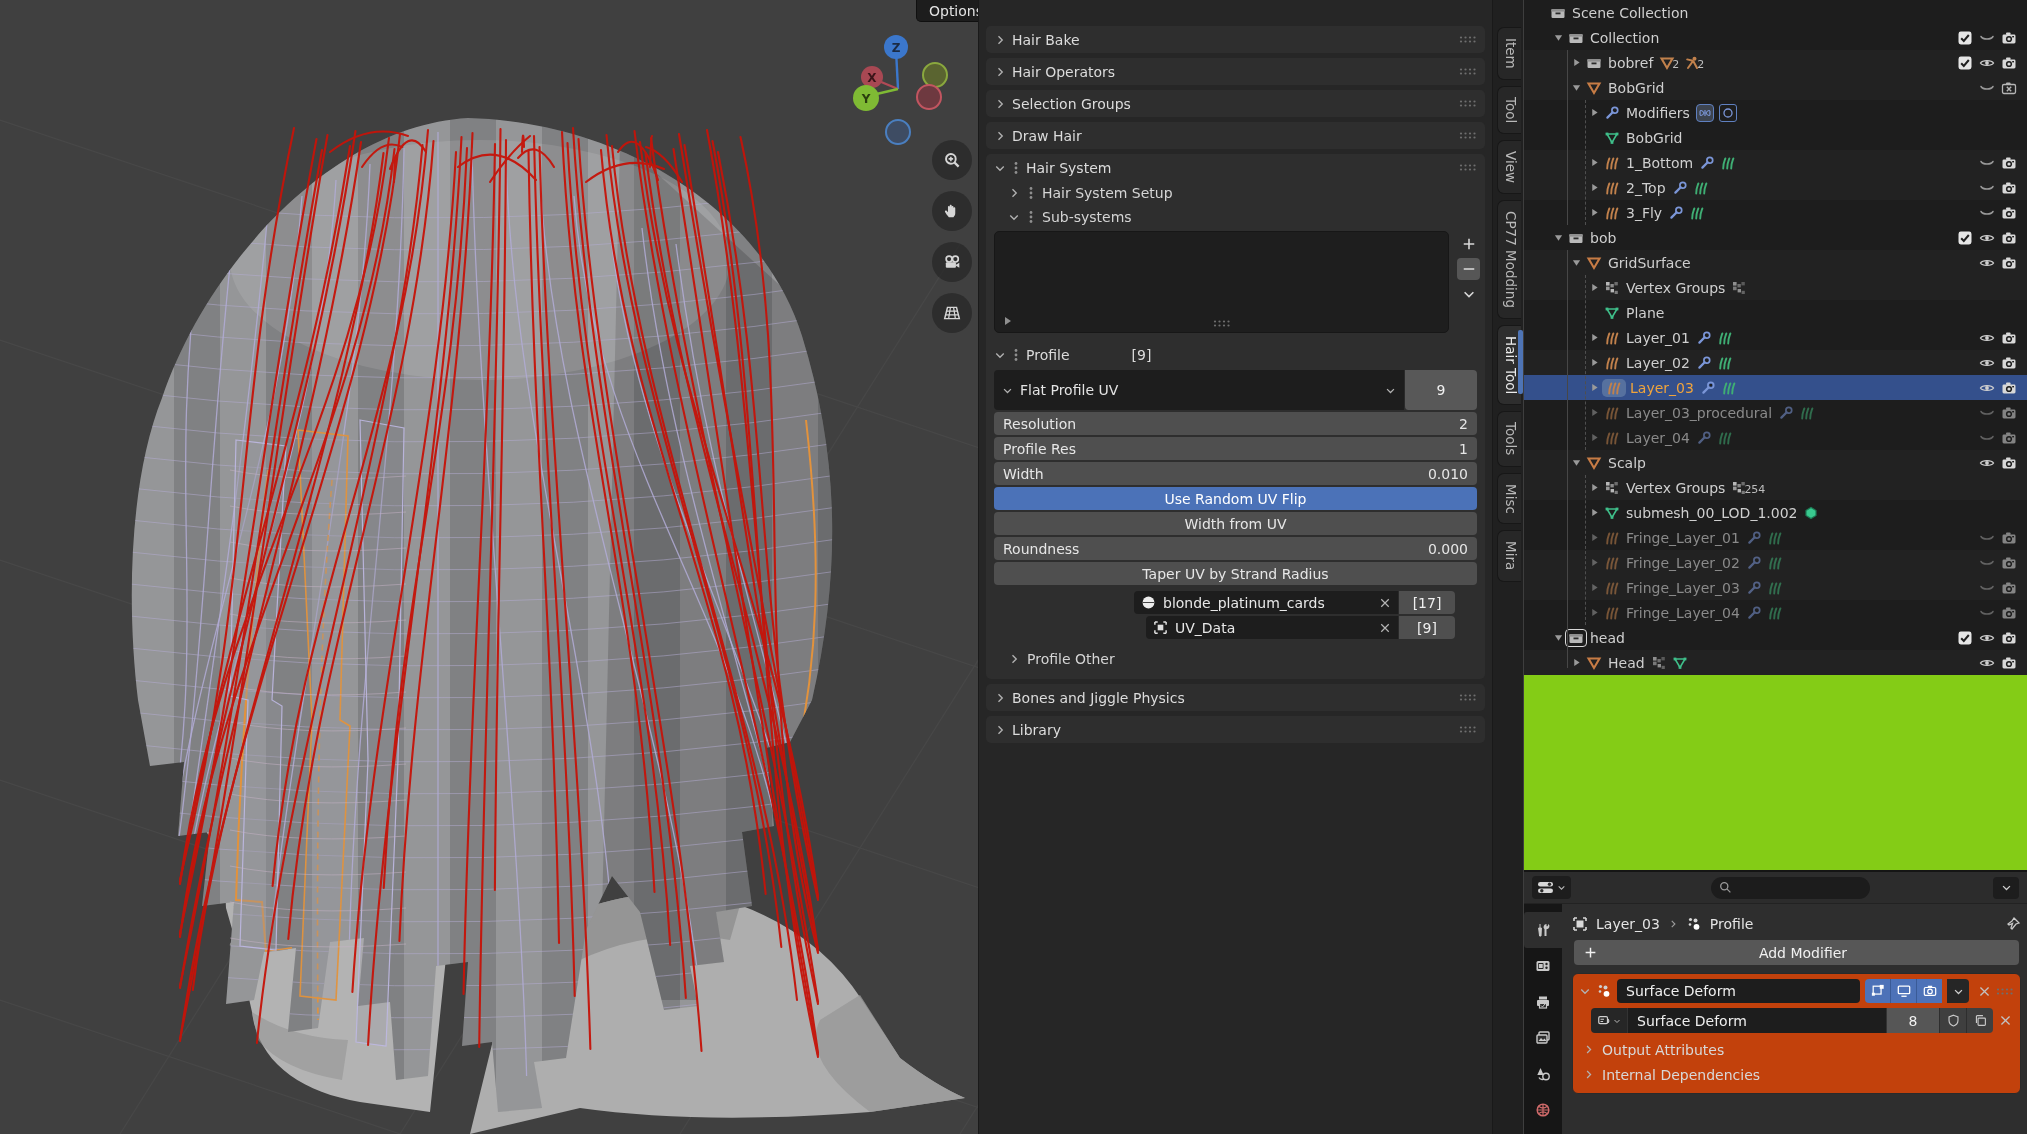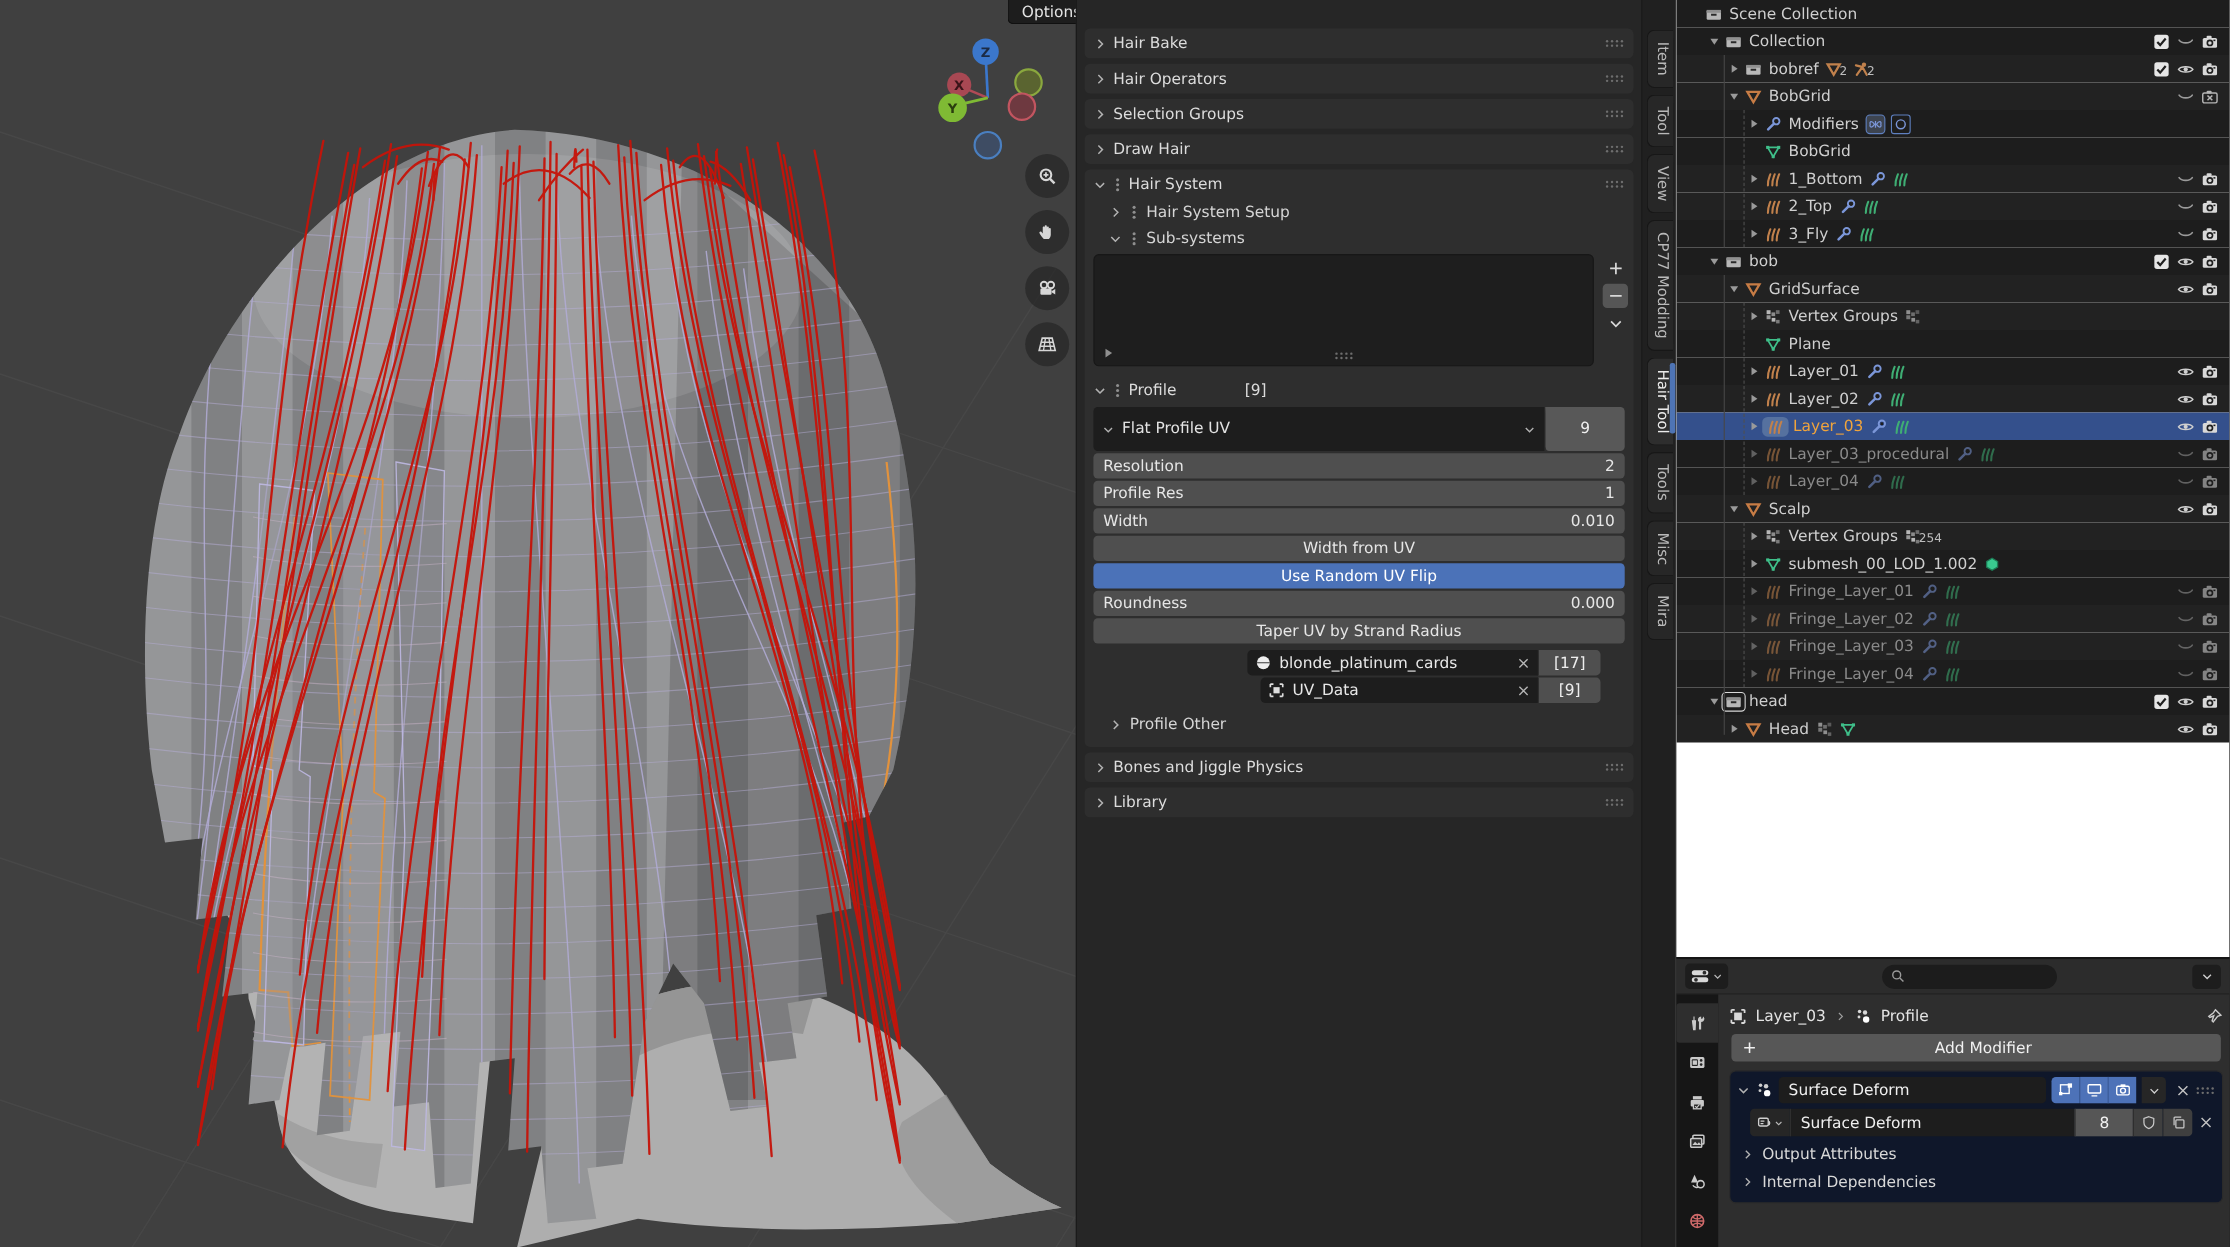--- a/index.html
+++ b/index.html
@@ -46,21 +46,21 @@
     display:flex;align-items:center;justify-content:center;color:#eee;}
   .crow{height:24px;display:flex;align-items:center;gap:7px;padding:0 8px;color:#d5d5d5;}
   
   #vtabs{left:1492px;top:0;width:31px;height:1134px;background:#202020;border-left:1px solid #191919;padding-top:27px;box-sizing:border-box;}
   .vtab{writing-mode:vertical-rl;margin:0 0 6px 4px;padding:10px 2px;width:24px;box-sizing:border-box;
     background:#272727;border:1px solid #171717;border-right:none;border-radius:7px 0 0 7px;
     color:#b9b9b9;font-size:13.5px;text-align:center;}
   .vtab.active{background:#2e2e2e;color:#ececec;}
   #nscroll{left:1518px;top:330px;width:5px;height:64px;background:#4e74b5;border-radius:2px;}
   
-  #outliner{left:1524px;top:0;width:503px;height:870px;background:#ffffff;overflow:hidden;font-size:14px;}
+  #outliner{left:1524px;top:0;width:503px;height:870px;background:#84cc16;overflow:hidden;font-size:14px;}
   .orow{position:relative;height:25px;display:flex;align-items:center;padding-left:8px;color:#cfcfcf;white-space:nowrap;}
   .orow.shadeA{background:#1d1d1d;} .orow.shadeB{background:#222222;}
   .orow.sel{background:#34508c;}
   .orow .disc{width:16px;color:#9a9a9a;flex:none;display:flex;justify-content:center;}
   .orow .oicon{width:20px;flex:none;display:flex;justify-content:center;align-items:center;}
   .orow .lbl{margin:0 6px 0 4px;}
   .orow.dim{color:#8a8a8a;} .orow.dim svg{opacity:.55;}
   .orow .lbl.activename{color:#f0a43c;}
   .orow .extras{display:flex;align-items:center;gap:5px;}
   .orow .rt{position:absolute;right:10px;display:flex;align-items:center;gap:6px;}
@@ -76,21 +76,21 @@
   .hchev{margin-left:auto;width:26px;height:22px;background:#1d1d1d;border-radius:4px;display:flex;align-items:center;justify-content:center;color:#cfcfcf;}
   #pbody{display:flex;height:231px;}
   #ptabs{width:38px;background:#161616;padding-top:8px;display:flex;flex-direction:column;align-items:center;}
   .ptab{width:38px;height:36px;display:flex;align-items:center;justify-content:center;color:#c9c9c9;}
   .ptab.active{background:#2e2e2e;border-radius:3px 0 0 3px;}
   #pcontent{flex:1;padding:5px 10px 0 10px;}
   #crumb{height:29px;display:flex;align-items:center;gap:8px;color:#e4e4e4;}
   #crumb .pin{margin-left:auto;color:#c9c9c9;}
   #addmod{height:25px;background:#575757;border-radius:4px;display:flex;align-items:center;padding:0 10px;color:#f1f1f1;margin:2px 2px 8px 2px;}
   #addmod span.lab{flex:1;text-align:center;}
-  #modbox{background:#0f172a;border-radius:6px;border:1px solid #2a2a2a;padding:4px 6px 6px 6px;}
+  #modbox{background:#c2410c;border-radius:6px;border:1px solid #2a2a2a;padding:4px 6px 6px 6px;}
   .mhead{display:flex;align-items:center;gap:5px;height:26px;}
   .mname{width:225px;height:24px;background:#1d1d1d;border-radius:4px;display:flex;align-items:center;padding:0 9px;color:#efefef;}
   .bluegrp{display:flex;}
   .bbtn{width:25px;height:24px;background:#4d72b8;display:flex;align-items:center;justify-content:center;color:#fff;border-right:1px solid #3a5b97;}
   .bbtn:first-child{border-radius:4px 0 0 4px;}
   .bbtn:last-child{border-radius:0;border-right:none;}
   .dkbtn{width:22px;height:24px;background:#262626;border-radius:0 4px 4px 0;display:flex;align-items:center;justify-content:center;color:#cfcfcf;}
   .mrow{display:flex;align-items:center;margin:4px 2px 4px 12px;height:25px;}
   .selbtn{width:36px;height:25px;background:#262626;border-radius:4px 0 0 4px;display:flex;align-items:center;justify-content:center;gap:2px;color:#d0d0d0;}
   .mfield{flex:1;height:25px;background:#1d1d1d;display:flex;align-items:center;padding:0 9px;color:#efefef;border-left:1px solid #333;}
@@ -578,22 +578,22 @@
           </div>
           <div class="prow">
             <span>Profile Res</span>
             <span class="val">1</span>
           </div>
           <div class="prow">
             <span>Width</span>
             <span class="val">0.010</span>
           </div>
         </div>
+      <div class="prow blue">Use Random UV Flip</div>
       <div class="prow btn">Width from UV</div>
-      <div class="prow blue">Use Random UV Flip</div>
       <div id="sliders2">
           <div class="prow">
             <span>Roundness</span>
             <span class="val">0.000</span>
           </div>
         </div>
       <div class="prow btn">Taper UV by Strand Radius</div>
 
       <div class="idrow" style="margin-top:6px">
         <div class="nfield">

